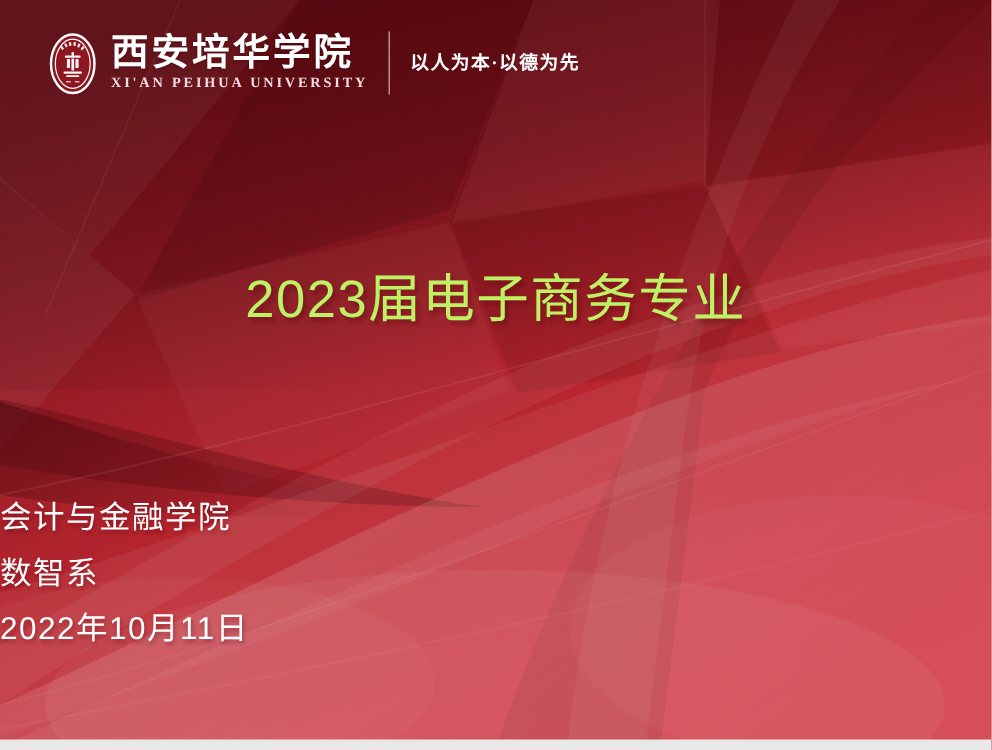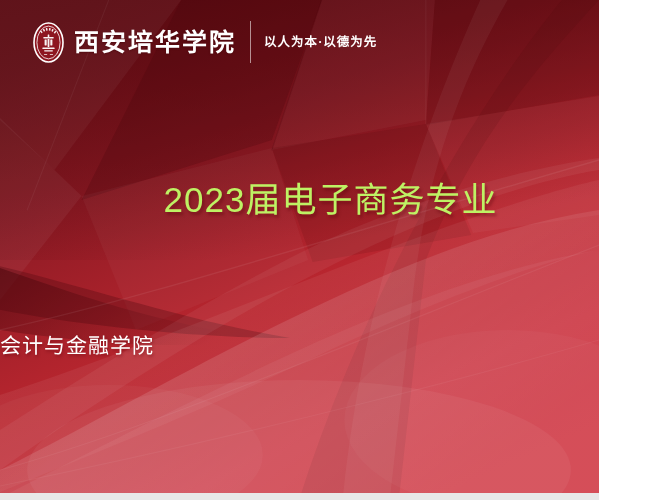--- a/index.html
+++ b/index.html
@@ -7,21 +7,21 @@
     margin: 0;
     padding: 0;
     background: #ffffff;
   }
   body {
     font-family: "Liberation Sans", "DejaVu Sans", sans-serif;
   }
 
   .slide {
     position: relative;
-    width: 599px;
+    width: 661px;
     height: 500px;
     overflow: hidden;
     background: #a6202c;
   }
 
   
   .bg-layer {
     position: absolute;
     inset: 0;
     width: 100%;
@@ -269,31 +269,34 @@
         </g>
         <g fill="#ffffff" opacity="0.7">
           <rect x="12.0" y="33.0" width="3.2" height="1.0" rx="0.3"></rect>
           <rect x="17.8" y="33.0" width="3.2" height="1.0" rx="0.3"></rect>
         </g>
       </svg>
     </div>
 
     <div class="brand-names">
       <div class="brand-cn">西安培华学院</div>
+      <div class="brand-en">XI'AN PEIHUA UNIVERSITY</div>
     </div>
 
     <div class="brand-divider"></div>
 
     <div class="brand-slogan">
       <div class="slogan-cn">以人为本·以德为先</div>
     </div>
   </div>
 
   <div class="title-block">
     <div class="title-line">2023届电子商务专业</div>
   </div>
 
   <div class="subtitle-block">
     <div class="subtitle-line">会计与金融学院</div>
+    <div class="subtitle-line">数智系</div>
+    <div class="subtitle-line">2022年10月11日</div>
   </div>
 
   <div class="bottom-strip"></div>
 </div>
 
 </body></html>

